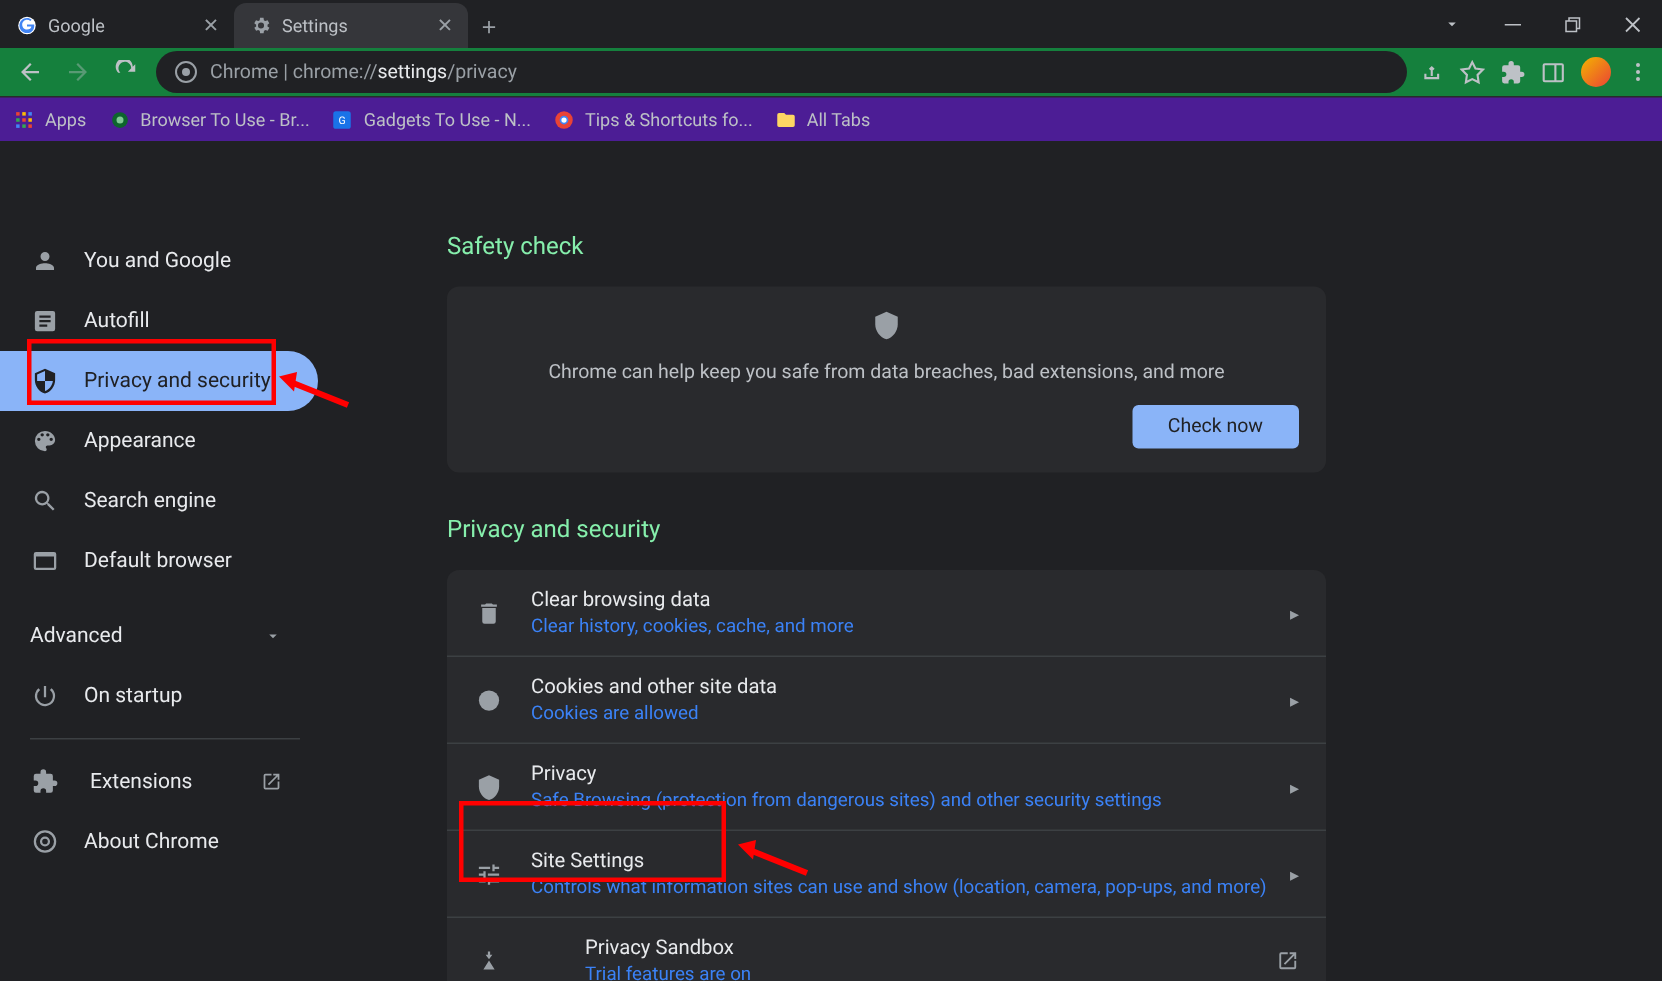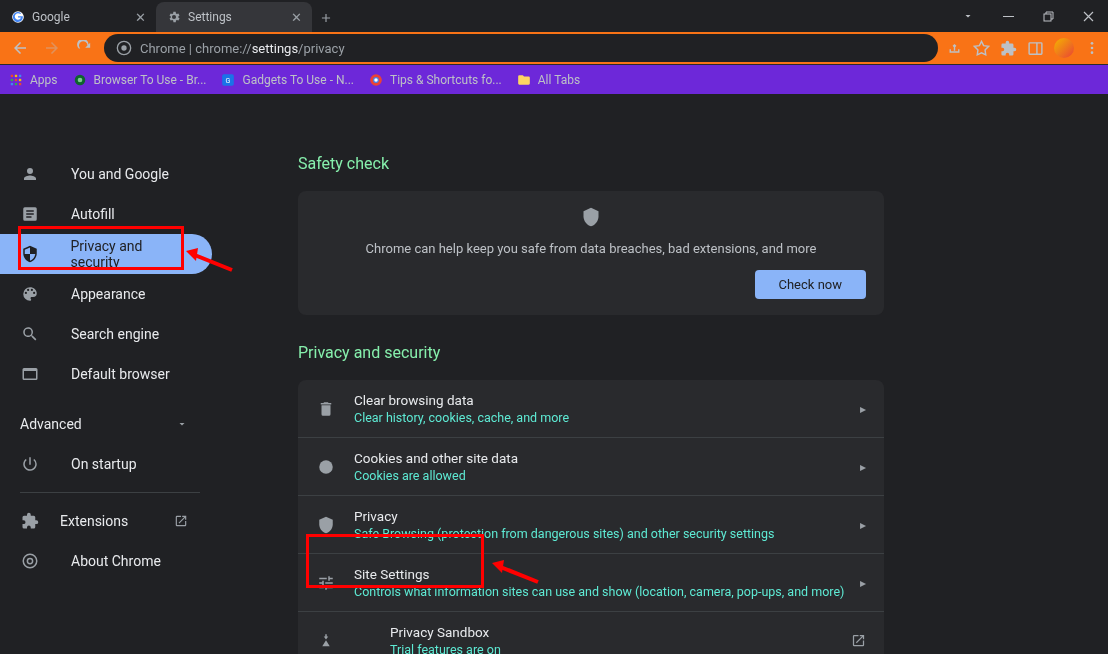--- a/index.html
+++ b/index.html
@@ -5,53 +5,53 @@
 * { margin:0; padding:0; box-sizing:border-box; font-family:"Segoe UI",Roboto,Arial,sans-serif; }
 body { background:#202124; color:#e8eaed; width:1108px; height:654px; overflow:hidden; }
 .titlebar { height:32px; background:#202124; display:flex; align-items:flex-end; }
 .tab { height:30px; display:flex; align-items:center; padding:0 10px; font-size:12px; color:#bdc1c6; gap:6px; width:156px; position:relative; }
 .tab.active { background:#35363a; border-radius:8px 8px 0 0; }
 .tab .favicon { width:16px; height:16px; display:flex; align-items:center; justify-content:center; }
 .tab .close { margin-left:auto; font-size:13px; color:#9aa0a6; }
 .newtab { width:28px; height:28px; display:flex; align-items:center; justify-content:center; color:#9aa0a6; }
 .winctrls { margin-left:auto; display:flex; gap:0; }
 .winctrls div { width:40px; height:32px; display:flex; align-items:center; justify-content:center; color:#bdc1c6; }
-.toolbar { height:32px; background:#f97316; display:flex; align-items:center; padding:0 8px; gap:8px; }
+.toolbar { height:32px; background:#15803d; display:flex; align-items:center; padding:0 8px; gap:8px; }
 .navbtn { width:24px; height:24px; display:flex; align-items:center; justify-content:center; color:#9aa0a6; }
 .omnibox { flex:1; height:28px; background:#202124; border-radius:14px; display:flex; align-items:center; padding:0 12px; gap:8px; font-size:13px; color:#9aa0a6; }
 .omnibox .url { color:#9aa0a6; }
 .omnibox .url b { color:#e8eaed; font-weight:normal; }
 .rightctrls { display:flex; gap:10px; align-items:center; color:#bdc1c6; }
-.bookbar { height:30px; background:#6d28d9; border-top:1px solid #292a2d; display:flex; align-items:center; padding:0 8px; gap:14px; font-size:12px; color:#bdc1c6; }
+.bookbar { height:30px; background:#4c1d95; border-top:1px solid #292a2d; display:flex; align-items:center; padding:0 8px; gap:14px; font-size:12px; color:#bdc1c6; }
 .bookitem { display:flex; align-items:center; gap:6px; }
 .bookicon { width:16px; height:16px; display:flex; align-items:center; justify-content:center; }
 .content { position:absolute; top:94px; left:0; right:0; bottom:0; background:#202124; display:flex; }
 .hdrbar { position:absolute; top:94px; left:0; right:0; height:54px; display:flex; align-items:center; padding:0 20px; gap:16px; }
 .hdrbar .logo { width:24px; height:24px; }
 .hdrtitle { font-size:22px; color:#e8eaed; }
 .searchwrap { margin-left:170px; flex:0 0 590px; }
 .searchbox { background:#303134; border-radius:22px; height:38px; display:flex; align-items:center; padding:0 16px; gap:12px; color:#9aa0a6; font-size:14px; }
 .sidebar { width:220px; padding-top:60px; }
-.sbitem { height:40px; display:flex; align-items:center; padding:0 20px; gap:31px; font-size:14px; color:#e8eaed; border-radius:0 20px 20px 0; margin-right:8px; position:relative; }
+.sbitem { height:40px; display:flex; align-items:center; padding:0 20px; gap:16px; font-size:14px; color:#e8eaed; border-radius:0 20px 20px 0; margin-right:8px; position:relative; }
 .sbitem.active { background:#8ab4f8; color:#202124; }
 .sbitem .icn { width:20px; display:flex; justify-content:center; color:#9aa0a6; }
 .sbitem.active .icn { color:#202124; }
 .sbitem.adv { justify-content:space-between; padding-right:24px; }
 .sbdiv { height:1px; background:#3c4043; margin:8px 20px; }
 .main { flex:1; padding:60px 0 0 78px; }
 .sect-title { font-size:16px; color:#86efac; margin-bottom:18px; }
 .card { background:#292a2d; border-radius:8px; width:586px; display:flex; align-items:center; padding:16px 18px; gap:14px; font-size:13px; color:#bdc1c6; margin-bottom:28px;flex-direction:column; }
 .card .btn { margin-left:auto; background:#8ab4f8; color:#202124; padding:7px 24px; border-radius:4px; font-size:13px; }
 .list { width:586px; background:#292a2d; border-radius:8px; }
 .row { display:flex; align-items:center; padding:12px 18px; border-bottom:1px solid #3c4043; position:relative;justify-content:flex-end; }
 .row:last-child { border-bottom:none;gap:36px; }
 .row .icn { width:20px; margin-right:18px; color:#9aa0a6; display:flex; justify-content:center; }
 .row .txt { flex:1; }
 .row .t1 { font-size:13.5px; color:#e8eaed; margin-bottom:2px; }
-.row .t2 { font-size:12.5px; color:#5eead4; }
+.row .t2 { font-size:12.5px; color:#3b82f6; }
 .row .arr { color:#9aa0a6; font-size:12px; }
 .redbox1 { position:absolute; border:3px solid #ff0000; pointer-events:none; }
 .arrow { position:absolute; pointer-events:none; }
 svg { display:block; }
 .avatar { width:20px; height:20px; border-radius:50%; background:linear-gradient(135deg,#f4b400,#ea4335); }
 </style>
 </head>
 <body>
 
 <div class="titlebar">

